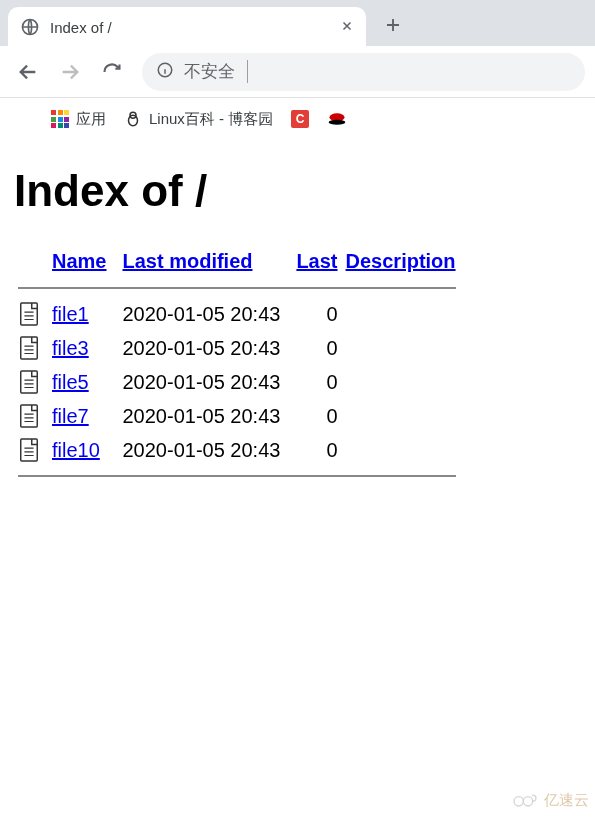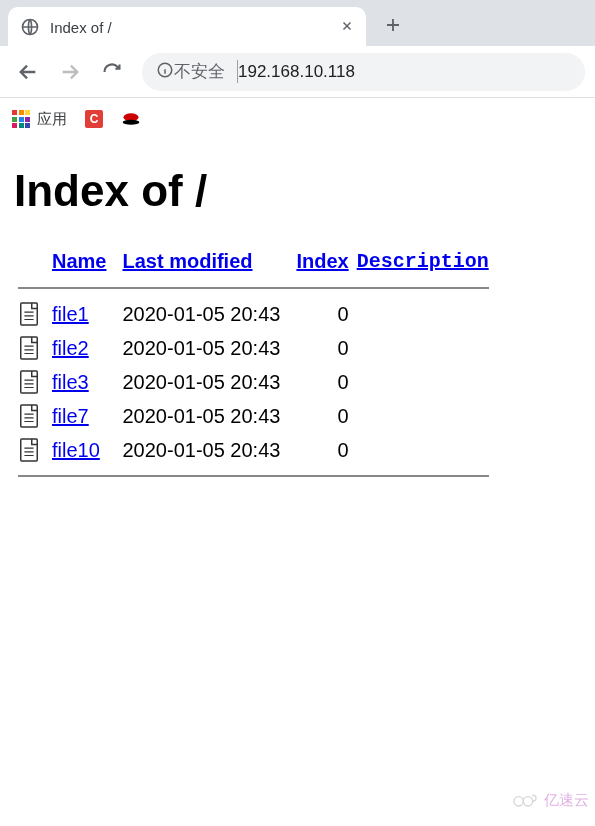--- a/index.html
+++ b/index.html
@@ -10,27 +10,27 @@
   .tab { display: flex; align-items: center; background: #fff; border-radius: 10px 10px 0 0; height: 40px; padding: 0 12px; width: 358px; position: relative; }
   .tab .globe { width: 20px; height: 20px; margin-right: 10px; color: #5f6368; }
   .tab .title { font-size: 15px; color: #3c4043; flex: 1; white-space: nowrap; overflow: hidden; }
   .tab .close { color: #5f6368; font-size: 18px; margin-left: 8px; cursor: pointer; }
   .new-tab { margin-left: 18px; color: #5f6368; cursor: pointer; }
   
   
   .toolbar { display: flex; align-items: center; background: #fff; height: 52px; padding: 0 10px; border-bottom: 1px solid #e0e0e0; gap: 6px; }
   .nav-btn { width: 36px; height: 36px; display: flex; align-items: center; justify-content: center; color: #5f6368; border-radius: 50%; cursor: pointer; }
   .nav-btn.disabled { color: #bdbdbd; }
-  .omnibox { flex: 1; display: flex; align-items: center; background: #f1f3f4; border-radius: 20px; height: 38px; padding: 0 14px; margin-left: 6px; }
+  .omnibox { flex: 1; display: flex; align-items: center; background: #f1f3f4; border-radius: 20px; height: 38px; padding: 0 14px; margin-left: 6px; gap: 10px; }
   .omnibox .info-icon { color: #5f6368; }
   .omnibox .insecure { color: #5f6368; font-size: 17px; border-right: 1px solid #9e9e9e; padding-right: 12px; }
   .omnibox .url { color: #202124; font-size: 17px; }
   
   
-  .bookmarks { display: flex; align-items: center; background: #fff; height: 42px; padding: 0 12px; gap: 18px; }
+  .bookmarks { display: flex; align-items: center; background: #fff; height: 42px; padding: 0 12px; gap: 18px; margin-left: 39px; }
   .bm-item { display: flex; align-items: center; gap: 7px; font-size: 15px; color: #3c4043; cursor: pointer; }
   .apps-icon { width: 18px; height: 18px; display: grid; grid-template-columns: repeat(3,5px); grid-template-rows: repeat(3,5px); gap: 1.5px; }
   .apps-icon span:nth-child(1){background:#e53935;} .apps-icon span:nth-child(2){background:#fb8c00;}
   .apps-icon span:nth-child(3){background:#fdd835;} .apps-icon span:nth-child(4){background:#43a047;}
   .apps-icon span:nth-child(5){background:#1e88e5;} .apps-icon span:nth-child(6){background:#8e24aa;}
   .apps-icon span:nth-child(7){background:#d81b60;} .apps-icon span:nth-child(8){background:#00897b;}
   .apps-icon span:nth-child(9){background:#3949ab;}
   .csdn-icon { width: 18px; height: 18px; background: #e03e36; color: #fff; font-size: 12px; font-weight: bold; display: flex; align-items: center; justify-content: center; border-radius: 2px; }
   .redhat-icon { width: 20px; height: 20px; }
   
@@ -38,24 +38,24 @@
   .page { padding: 10px 14px; }
   h1 { font-size: 44px; font-weight: 800; margin: 16px 0 30px 0; color: #000; }
   table { border-collapse: collapse; font-size: 20px; }
   th { text-align: left; font-weight: 700; padding: 4px 12px 6px 4px; margin-left: 8px; }
   th a, td a { color: #0000ee; text-decoration: underline; }
   td { padding: 4px 12px 4px 4px; vertical-align: middle; }
   hr.rule { border: none; border-top: 2px solid #888; margin: 4px 0; }
   .file-icon { width: 22px; height: 26px; display: inline-block; vertical-align: middle; }
   .col-name { padding-left: 0; }
   .col-size { text-align: right; padding-right: 4px; }
-  .col-desc { padding-left: 4px; font-family: Liberation Mono, monospace; }
-  
-  
-  .watermark { position: absolute; right: 6px; top: 790px; opacity: 0.35; font-size: 15px; color: #a21caf; display:flex; align-items:center; gap:4px; }
+  .col-desc { padding-left: 4px; }
+  
+  
+  .watermark { position: absolute; right: 6px; top: 790px; opacity: 0.35; font-size: 15px; color: #a16207; display:flex; align-items:center; gap:4px; }
   .watermark svg { width: 32px; height: 20px; }
 </style>
 </head>
 <body>
 
 <div class="tab-bar">
   <div class="tab">
     <svg class="globe" viewBox="0 0 24 24" fill="none" stroke="currentColor" stroke-width="2">
       <circle cx="12" cy="12" r="9"></circle>
         <path d="M3 12h18M12 3c2.5 3 2.5 15 0 18M12 3c-2.5 3-2.5 15 0 18"></path>
@@ -91,59 +91,65 @@
       </svg>
   </div>
   <div class="omnibox">
     <span class="info-icon">
       <svg width="18" height="18" viewBox="0 0 24 24" fill="none" stroke="currentColor" stroke-width="2">
           <circle cx="12" cy="12" r="9"></circle>
           <path d="M12 8h.01M11 12h1v5"></path>
         </svg>
     </span>
     <span class="insecure">不安全</span>
-    <span class="url">192.168.10.118</span>
   </div>
 </div>
 
 <div class="bookmarks">
   <div class="bm-item">
     <span class="apps-icon">
       <span></span>
         <span></span>
         <span></span>
         <span></span>
         <span></span>
         <span></span>
         <span></span>
         <span></span>
         <span></span>
     </span>
     <span>应用</span>
+  </div>
+  <div class="bm-item">
+    <svg width="18" height="18" viewBox="0 0 24 24" fill="none" stroke="#333" stroke-width="2">
+      <ellipse cx="12" cy="14" rx="6" ry="7"></ellipse>
+        <circle cx="12" cy="7" r="4"></circle>
+    </svg>
+    <span>Linux百科 - 博客园</span>
   </div>
   <div class="bm-item">
     <span class="csdn-icon">C</span>
   </div>
   <div class="bm-item">
     <svg class="redhat-icon" viewBox="0 0 24 24">
       <ellipse cx="12" cy="10" rx="9" ry="5" fill="#cc0000"></ellipse>
       <ellipse cx="12" cy="16" rx="10" ry="3" fill="#000"></ellipse>
     </svg>
   </div>
 </div>
 
 <div class="page">
   <h1>Index of /</h1>
   <table>
     <tbody>
         <tr>
       <th></th>
       <th class="col-name"><a href="#">Name</a></th>
       <th><a href="#">Last modified</a></th>
-      <th class="col-size"><a href="#">Index</a></th>
+      <th class="col-size"><a href="#">Last</a></th>
       <th class="col-desc"><a href="#">Description</a></th>
     </tr>
     <tr>
           <td colspan="5">
             <hr class="rule">
           </td>
         </tr>
     </tbody>
       <tbody id="file-rows">
         <tr>
@@ -156,32 +162,32 @@
           <td>2020-01-05 20:43</td>
           <td class="col-size">0</td>
           <td class="col-desc"></td>
         </tr>
         <tr>
           <td><svg class="file-icon" viewBox="0 0 24 28" fill="none" stroke="#333" stroke-width="1.6">
               <rect x="3" y="2" width="18" height="24" rx="1" fill="#fff"></rect>
               <path d="M15 2v6h6"></path>
               <path d="M7 12h10M7 16h10M7 20h10" stroke-width="1.2"></path>
             </svg></td>
-          <td class="col-name"><a href="#">file2</a></td>
-          <td>2020-01-05 20:43</td>
-          <td class="col-size">0</td>
-          <td class="col-desc"></td>
-        </tr>
-        <tr>
-          <td><svg class="file-icon" viewBox="0 0 24 28" fill="none" stroke="#333" stroke-width="1.6">
-              <rect x="3" y="2" width="18" height="24" rx="1" fill="#fff"></rect>
-              <path d="M15 2v6h6"></path>
-              <path d="M7 12h10M7 16h10M7 20h10" stroke-width="1.2"></path>
-            </svg></td>
           <td class="col-name"><a href="#">file3</a></td>
+          <td>2020-01-05 20:43</td>
+          <td class="col-size">0</td>
+          <td class="col-desc"></td>
+        </tr>
+        <tr>
+          <td><svg class="file-icon" viewBox="0 0 24 28" fill="none" stroke="#333" stroke-width="1.6">
+              <rect x="3" y="2" width="18" height="24" rx="1" fill="#fff"></rect>
+              <path d="M15 2v6h6"></path>
+              <path d="M7 12h10M7 16h10M7 20h10" stroke-width="1.2"></path>
+            </svg></td>
+          <td class="col-name"><a href="#">file5</a></td>
           <td>2020-01-05 20:43</td>
           <td class="col-size">0</td>
           <td class="col-desc"></td>
         </tr>
         <tr>
           <td><svg class="file-icon" viewBox="0 0 24 28" fill="none" stroke="#333" stroke-width="1.6">
               <rect x="3" y="2" width="18" height="24" rx="1" fill="#fff"></rect>
               <path d="M15 2v6h6"></path>
               <path d="M7 12h10M7 16h10M7 20h10" stroke-width="1.2"></path>
             </svg></td>

